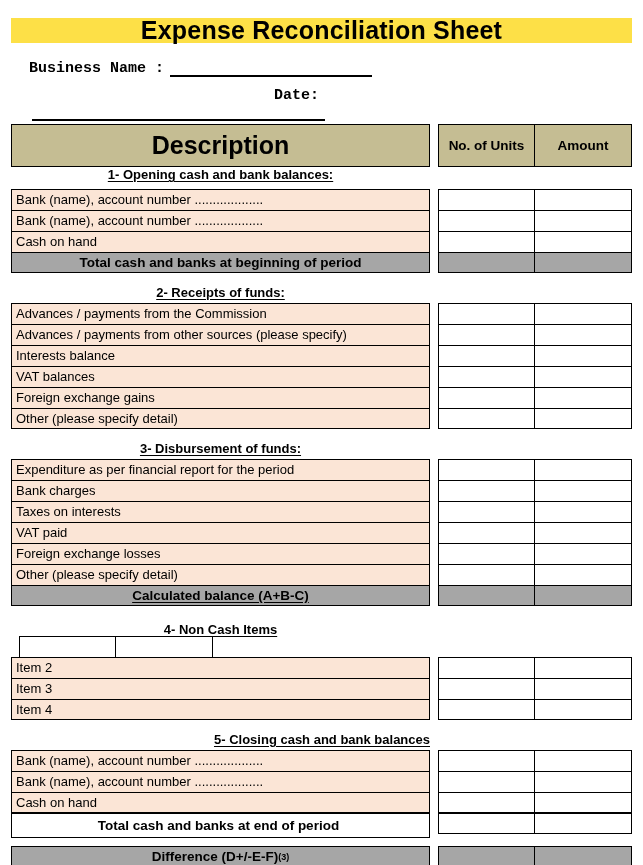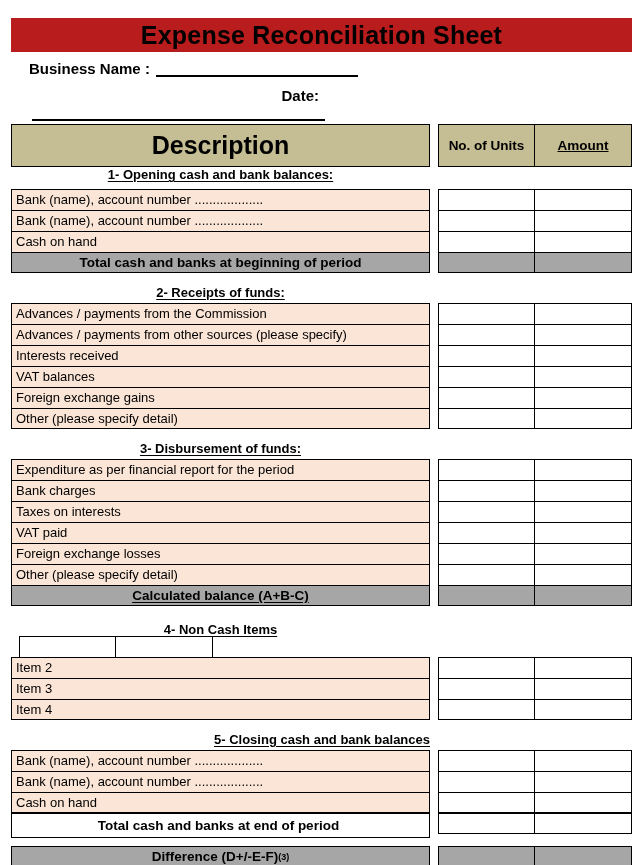--- a/index.html
+++ b/index.html
@@ -21,41 +21,42 @@
     box-sizing: border-box;
     padding: 0;
   }
 
   
   .title-bar {
     position: absolute;
     left: 11px;
     top: 18px;
     width: 621px;
-    height: 34px;
-    background: #b91c1c;
+    height: 25px;
+    background: #fde047;
     display: flex;
     align-items: center;
     justify-content: center;
   }
   .title-text {
     font-size: 25px;
     font-weight: bold;
     letter-spacing: 0.2px;
     color: #000000;
     line-height: 1;
   }
 
   
   .field-row {
     position: absolute;
     display: flex;
     align-items: flex-end;
     font-size: 15px;
     font-weight: bold;
+    font-family: Liberation Mono, monospace;
   }
   .field-row .label {
     white-space: nowrap;
     padding-right: 6px;
     line-height: 17px;
   }
   .field-row .rule {
     display: block;
     border-bottom: 2px solid #000000;
     height: 15px;
@@ -115,21 +116,21 @@
     border: 1.5px solid #000000;
     height: 43px;
     display: flex;
     align-items: center;
     justify-content: center;
     text-align: center;
     font-size: 13.5px;
     font-weight: bold;
     line-height: 15px;
   }
-  .head-amount { border-left: none; text-decoration: underline; }
+  .head-amount { border-left: none; }
 
   
   .section-head {
     height: 22px;
     display: flex;
     align-items: center;
     justify-content: center;
     background: #ffffff;
   }
   .section-head .sh-text {
@@ -293,21 +294,21 @@
           <div class="c-units cell-num"></div>
           <div class="c-amount cell-num amount"></div>
         </div>
         <div class="rowline body-row">
           <div class="c-desc cell-desc">Advances / payments from other sources (please specify)</div>
           <div class="gap"></div>
           <div class="c-units cell-num"></div>
           <div class="c-amount cell-num amount"></div>
         </div>
         <div class="rowline body-row">
-          <div class="c-desc cell-desc">Interests received</div>
+          <div class="c-desc cell-desc">Interests balance</div>
           <div class="gap"></div>
           <div class="c-units cell-num"></div>
           <div class="c-amount cell-num amount"></div>
         </div>
         <div class="rowline body-row">
           <div class="c-desc cell-desc">VAT balances</div>
           <div class="gap"></div>
           <div class="c-units cell-num"></div>
           <div class="c-amount cell-num amount"></div>
         </div>

